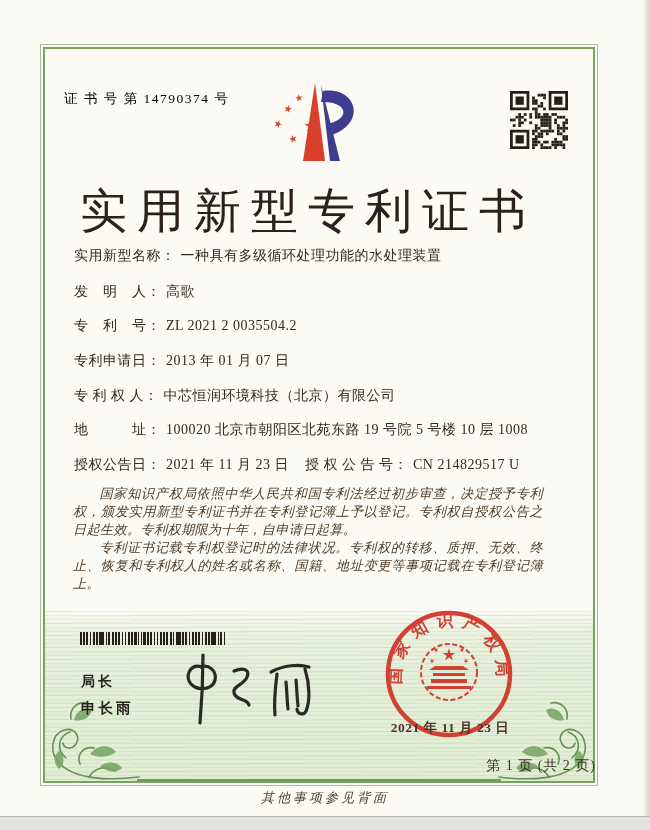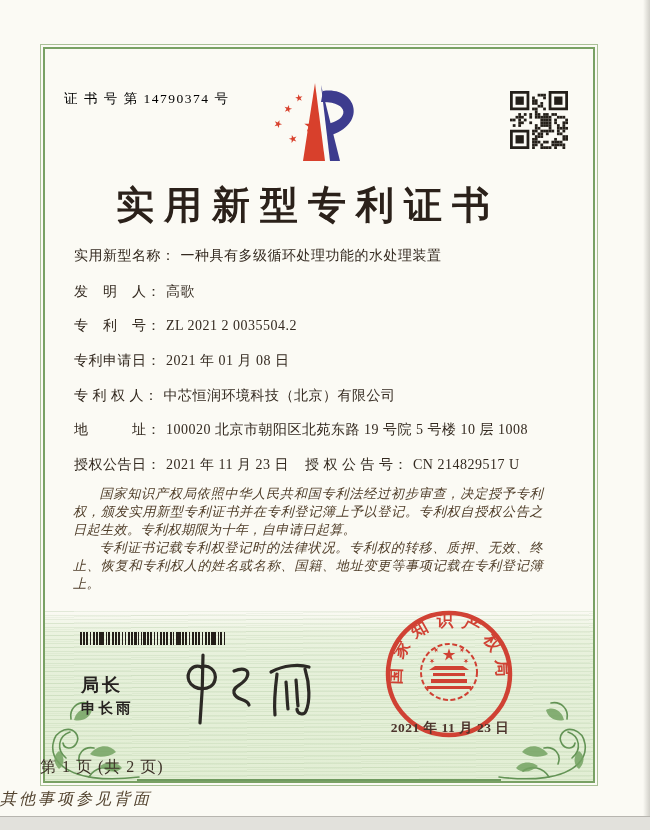--- a/index.html
+++ b/index.html
@@ -30,48 +30,48 @@
   .flourish.right{right:0;transform:scaleX(-1);}
   .band-rule{position:absolute;left:92px;right:92px;bottom:0px;height:0;
     border-bottom:2px solid #6f9a5e;}
 
   
   .cert-no{left:64px;top:90px;font-size:13.5px;letter-spacing:1.5px;color:#000000;}
   .logo{left:266px;top:79px;width:106px;height:88px;}
   .qr{left:509px;top:91px;width:60px;height:58px;}
 
   .title{left:40px;top:180px;width:536px;text-align:center;
-    font-size:38px;font-weight:700;letter-spacing:10px;color:#2b211a;}
+    font-size:47px;font-weight:400;letter-spacing:10px;color:#2b211a;}
 
   
   .row{left:74px;font-size:14px;color:#33291f;letter-spacing:.5px;white-space:nowrap;}
   .row .val{margin-left:5px;text-align:right;}
   .row .pair2{position:absolute;left:231px;top:0;white-space:nowrap;}
 
   
   .body-text{left:73px;top:485px;width:470px;font-size:13.2px;line-height:18px;
     text-align:justify;color:#4f3d28;font-style:italic;letter-spacing:.3px;}
   .body-text p{margin:0;text-indent:2em;}
 
   
   .barcode{left:80px;top:632px;width:145px;height:13px;
     background:
       repeating-linear-gradient(90deg,#241f19 0 1px,rgba(0,0,0,0) 1px 7px),
       repeating-linear-gradient(90deg,#241f19 0 1.6px,rgba(0,0,0,0) 1.6px 3.2px);}
-  .officer-title{left:81px;top:673px;font-size:18px;font-weight:600;letter-spacing:3px;
+  .officer-title{left:81px;top:673px;font-size:14px;font-weight:600;letter-spacing:3px;
     color:#262220;font-family:"Liberation Sans","DejaVu Sans",sans-serif;}
   .officer-name{left:81px;top:699px;font-size:14.5px;font-weight:600;letter-spacing:3px;
     color:#262220;font-family:"Liberation Sans","DejaVu Sans",sans-serif;text-align:center;}
   .signature{left:176px;top:650px;width:160px;height:76px;}
   .seal{left:383px;top:608px;width:132px;height:132px;opacity:.93;}
   .seal-date{left:386px;top:719px;width:128px;text-align:center;font-size:13.5px;
     font-weight:700;color:#4c342c;letter-spacing:.5px;}
-  .page-indicator{left:40px;top:757px;width:556px;text-align:left;
-    font-size:16px;color:#3c3127;letter-spacing:1px;}
-  .back-note{left:0;top:789px;width:100%;font-size:16px;
+  .page-indicator{left:40px;top:757px;width:556px;text-align:right;
+    font-size:14px;color:#3c3127;letter-spacing:1px;}
+  .back-note{left:0;top:789px;width:100%;text-align:center;font-size:13px;
     font-style:italic;color:#53432f;letter-spacing:3px;}
 </style>
 </head>
 <body>
 
 <div class="abs scan-edge-right"></div>
 <div class="abs scan-edge-bottom"></div>
 
 <div class="abs frame-outer">
   <div class="frame-inner">
@@ -272,21 +272,21 @@
 <div class="abs row" style="top:247px">
   <span>实用新型名称：</span><span class="val">一种具有多级循环处理功能的水处理装置</span>
 </div>
 <div class="abs row" style="top:283px">
   <span>发　明　人：</span><span class="val">高歌</span>
 </div>
 <div class="abs row" style="top:317px">
   <span>专　利　号：</span><span class="val">ZL 2021 2 0035504.2</span>
 </div>
 <div class="abs row" style="top:352px">
-  <span>专利申请日：</span><span class="val">2021 年 01 月 08 日</span>
+  <span>专利申请日：</span><span class="val">2013 年 01 月 07 日</span>
 </div>
 <div class="abs row" style="top:387px">
   <span>专 利 权 人：</span><span class="val">中芯恒润环境科技（北京）有限公司</span>
 </div>
 <div class="abs row" style="top:421px">
   <span>地　　　址：</span><span class="val">100020 北京市朝阳区北苑东路 19 号院 5 号楼 10 层 1008</span>
 </div>
 <div class="abs row" style="top:456px">
   <span>授权公告日：</span><span class="val">2021 年 11 月 23 日</span>
   <span class="pair2"><span>授 权 公 告 号：</span><span class="val">CN 214829517 U</span></span>

